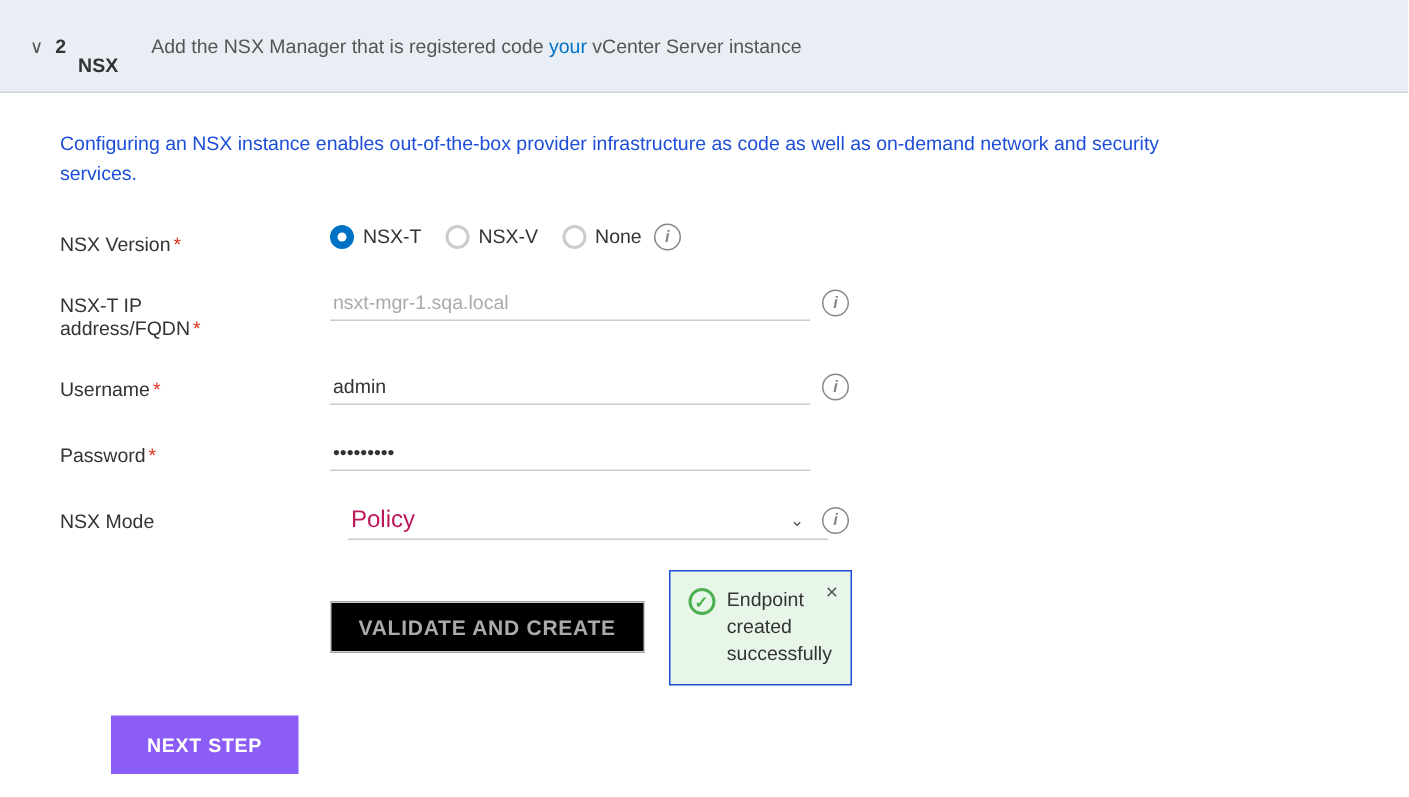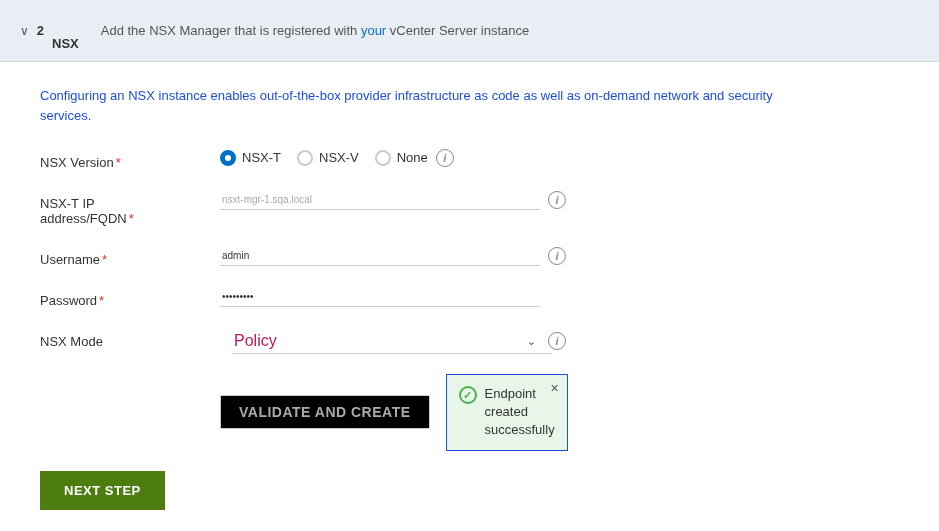--- a/index.html
+++ b/index.html
@@ -153,21 +153,21 @@
       font-weight: bold;
       cursor: pointer;
       flex-shrink: 0;
     }
 
     .text-input {
       width: 320px;
       border: none;
       border-bottom: 1.5px solid #ccc;
       padding: 4px 2px;
-      font-size: 10px;
+      font-size: 13px;
       color: #333;
       outline: none;
       background: transparent;
     }
 
     .text-input::placeholder {
       color: #aaa;
     }
 
     .select-wrapper {
@@ -253,50 +253,51 @@
       right: 8px;
       cursor: pointer;
       color: #555;
       font-size: 14px;
       line-height: 1;
       background: none;
       border: none;
     }
 
     .next-step-btn {
-      background: #4d7c0f;
+      background: #8b5cf6;
       color: white;
       border: none;
       padding: 12px 24px;
       font-size: 13px;
       font-weight: bold;
       letter-spacing: 0.5px;
       cursor: pointer;
       text-transform: uppercase;
       margin-top: 20px;
+      margin-left: 34px;
     }
 
     .action-row {
       display: flex;
       align-items: center;
       gap: 16px;
       margin-left: 180px;
     }
   </style>
 </head>
 <body>
 
 <div class="header-bar">
   <div class="header-step">
     <span class="chevron-icon">∨</span>
     <span class="step-number">2</span>
     <span class="step-title">NSX</span>
   </div>
   <div class="header-description">
-    <span>Add the NSX Manager that is registered with </span><span class="highlight">your</span><span> vCenter Server instance</span>
+    <span>Add the NSX Manager that is registered code </span><span class="highlight">your</span><span> vCenter Server instance</span>
   </div>
 </div>
 
 <div class="content-area">
   <p class="description-text">Configuring an NSX instance enables out-of-the-box provider infrastructure as code as well as on-demand network and security services.</p>
 
   <div class="form-section">
 
     <div class="form-row">
       <div class="form-label">

